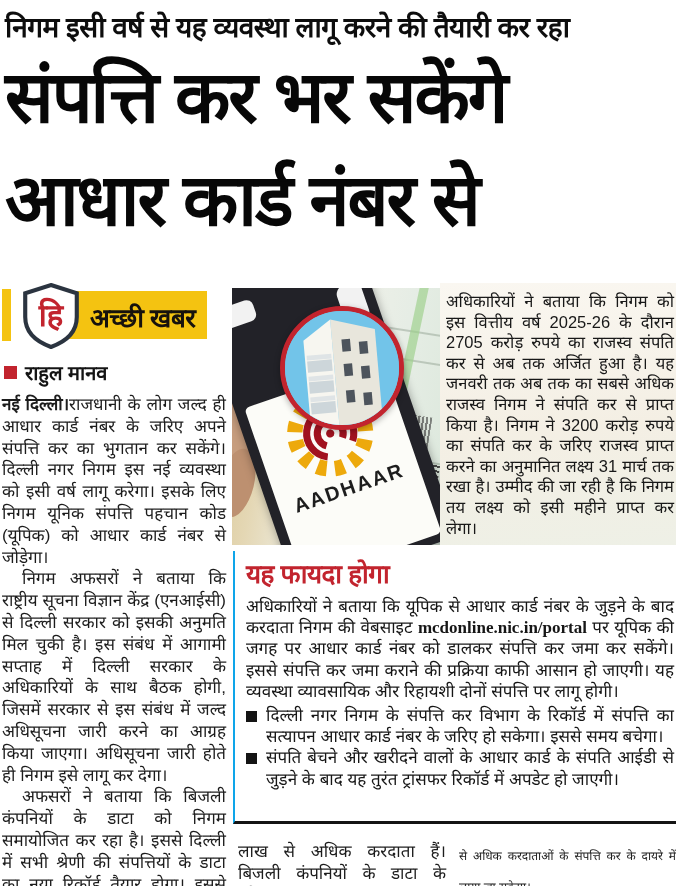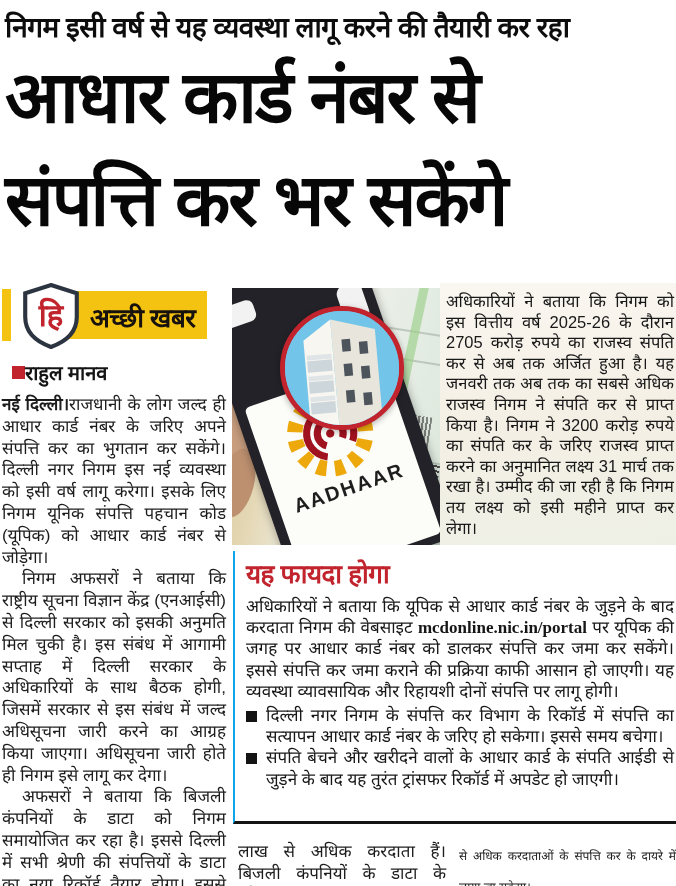--- a/index.html
+++ b/index.html
@@ -17,21 +17,21 @@
     font-size:72px; font-weight:bold; line-height:103px; letter-spacing:-2px;
     color:#070707; white-space:nowrap;
   }
   
   .left-col{ position:absolute; left:2px; top:283px; width:224px; }
   .brand-row{ position:relative; height:66px; }
   .brand-strip{ position:absolute; left:0; top:6px; width:9px; height:52px; background:#f4c311; }
   .badge-bg{ position:absolute; left:56px; top:8px; width:149px; height:48px; background:#f4c311; }
   .badge-label{ position:absolute; left:88px; top:16px; font-size:26px; font-weight:bold; color:#17120d; letter-spacing:-0.5px; }
   .shield{ position:absolute; left:15px; top:0; width:68px; height:66px; }
-  .byline-row{ display:flex; align-items:center; margin:10px 0 8px 10px; }
+  .byline-row{ display:flex; align-items:center; gap:8px; margin:10px 0 8px 2px; }
   .byline-sq{ width:13px; height:13px; background:#c2242e; }
   .byline-name{ font-size:20px; font-weight:bold; color:#141414; }
   .body-text{ font-size:17px; line-height:21.8px; text-align:justify; color:#1c1c1c; }
   .body-text p{ margin:0; }
   .body-text p.indent{ text-indent:20px; }
   .dateline{ font-weight:bold; }
   
   .photo{
     position:absolute; left:232px; top:288px; width:208px; height:257px; overflow:hidden;
     background:linear-gradient(100deg,#d9c694 0%,#e4d7b4 22%,#eff0e8 48%,#e6ede5 72%,#dce8dc 100%);
@@ -85,22 +85,22 @@
   
   .bottom-col2{ position:absolute; left:238px; top:841px; width:208px; font-size:17px; line-height:21.8px; text-align:justify; color:#1c1c1c; }
   .bottom-col3{ position:absolute; left:459px; top:841px; width:217px; font-size:12px; line-height:31px; text-align:justify; color:#1c1c1c; }
 </style>
 </head>
 <body>
 
 <div class="kicker">निगम इसी वर्ष से यह व्यवस्था लागू करने की तैयारी कर रहा</div>
 
 <div class="headline">
+  <div>संपत्ति कर भर सकेंगे</div>
   <div>आधार कार्ड नंबर से</div>
-  <div>संपत्ति कर भर सकेंगे</div>
 </div>
 
 <div class="left-col">
   <div class="brand-row">
     <div class="brand-strip"></div>
     <div class="badge-bg"></div>
     <div class="badge-label">अच्छी खबर</div>
     <svg class="shield" viewBox="0 0 60 64">
       <path d="M30 2 L55 10 V33 C55 49 44 57 30 62 C16 57 5 49 5 33 V10 Z" fill="#ffffff" stroke="#2b3440" stroke-width="4"></path>
       <text x="30" y="42" text-anchor="middle" font-size="30" font-weight="bold" fill="#c2242e" font-family="Liberation Sans, sans-serif">हि</text>

